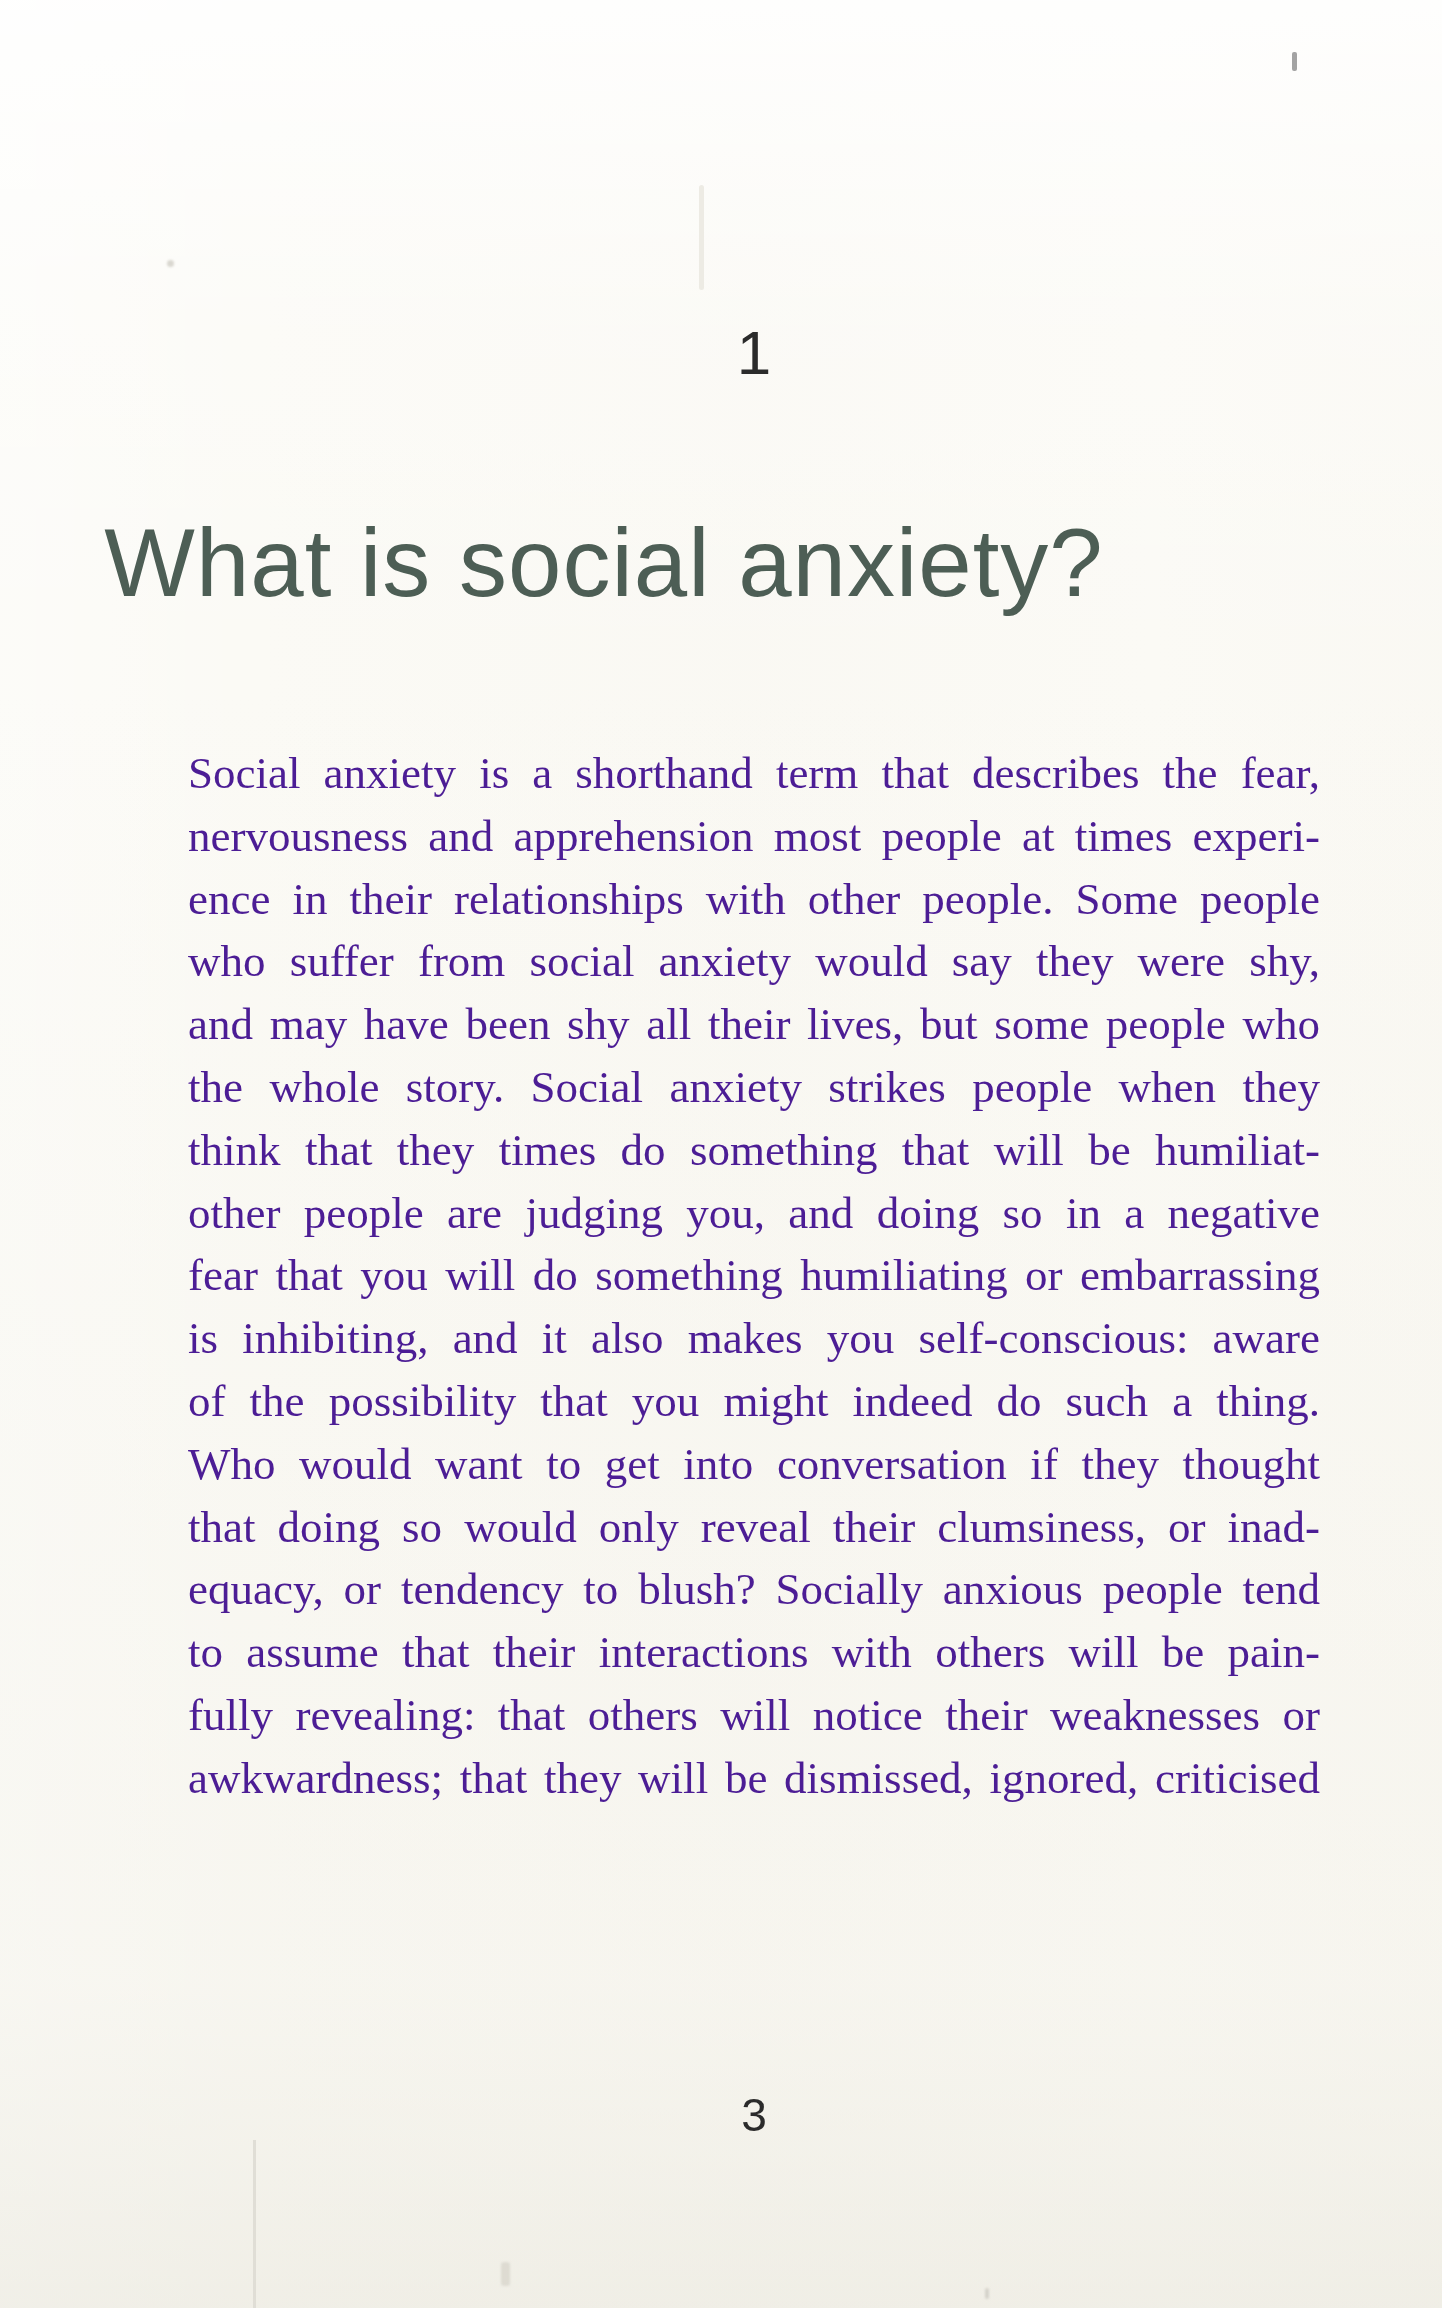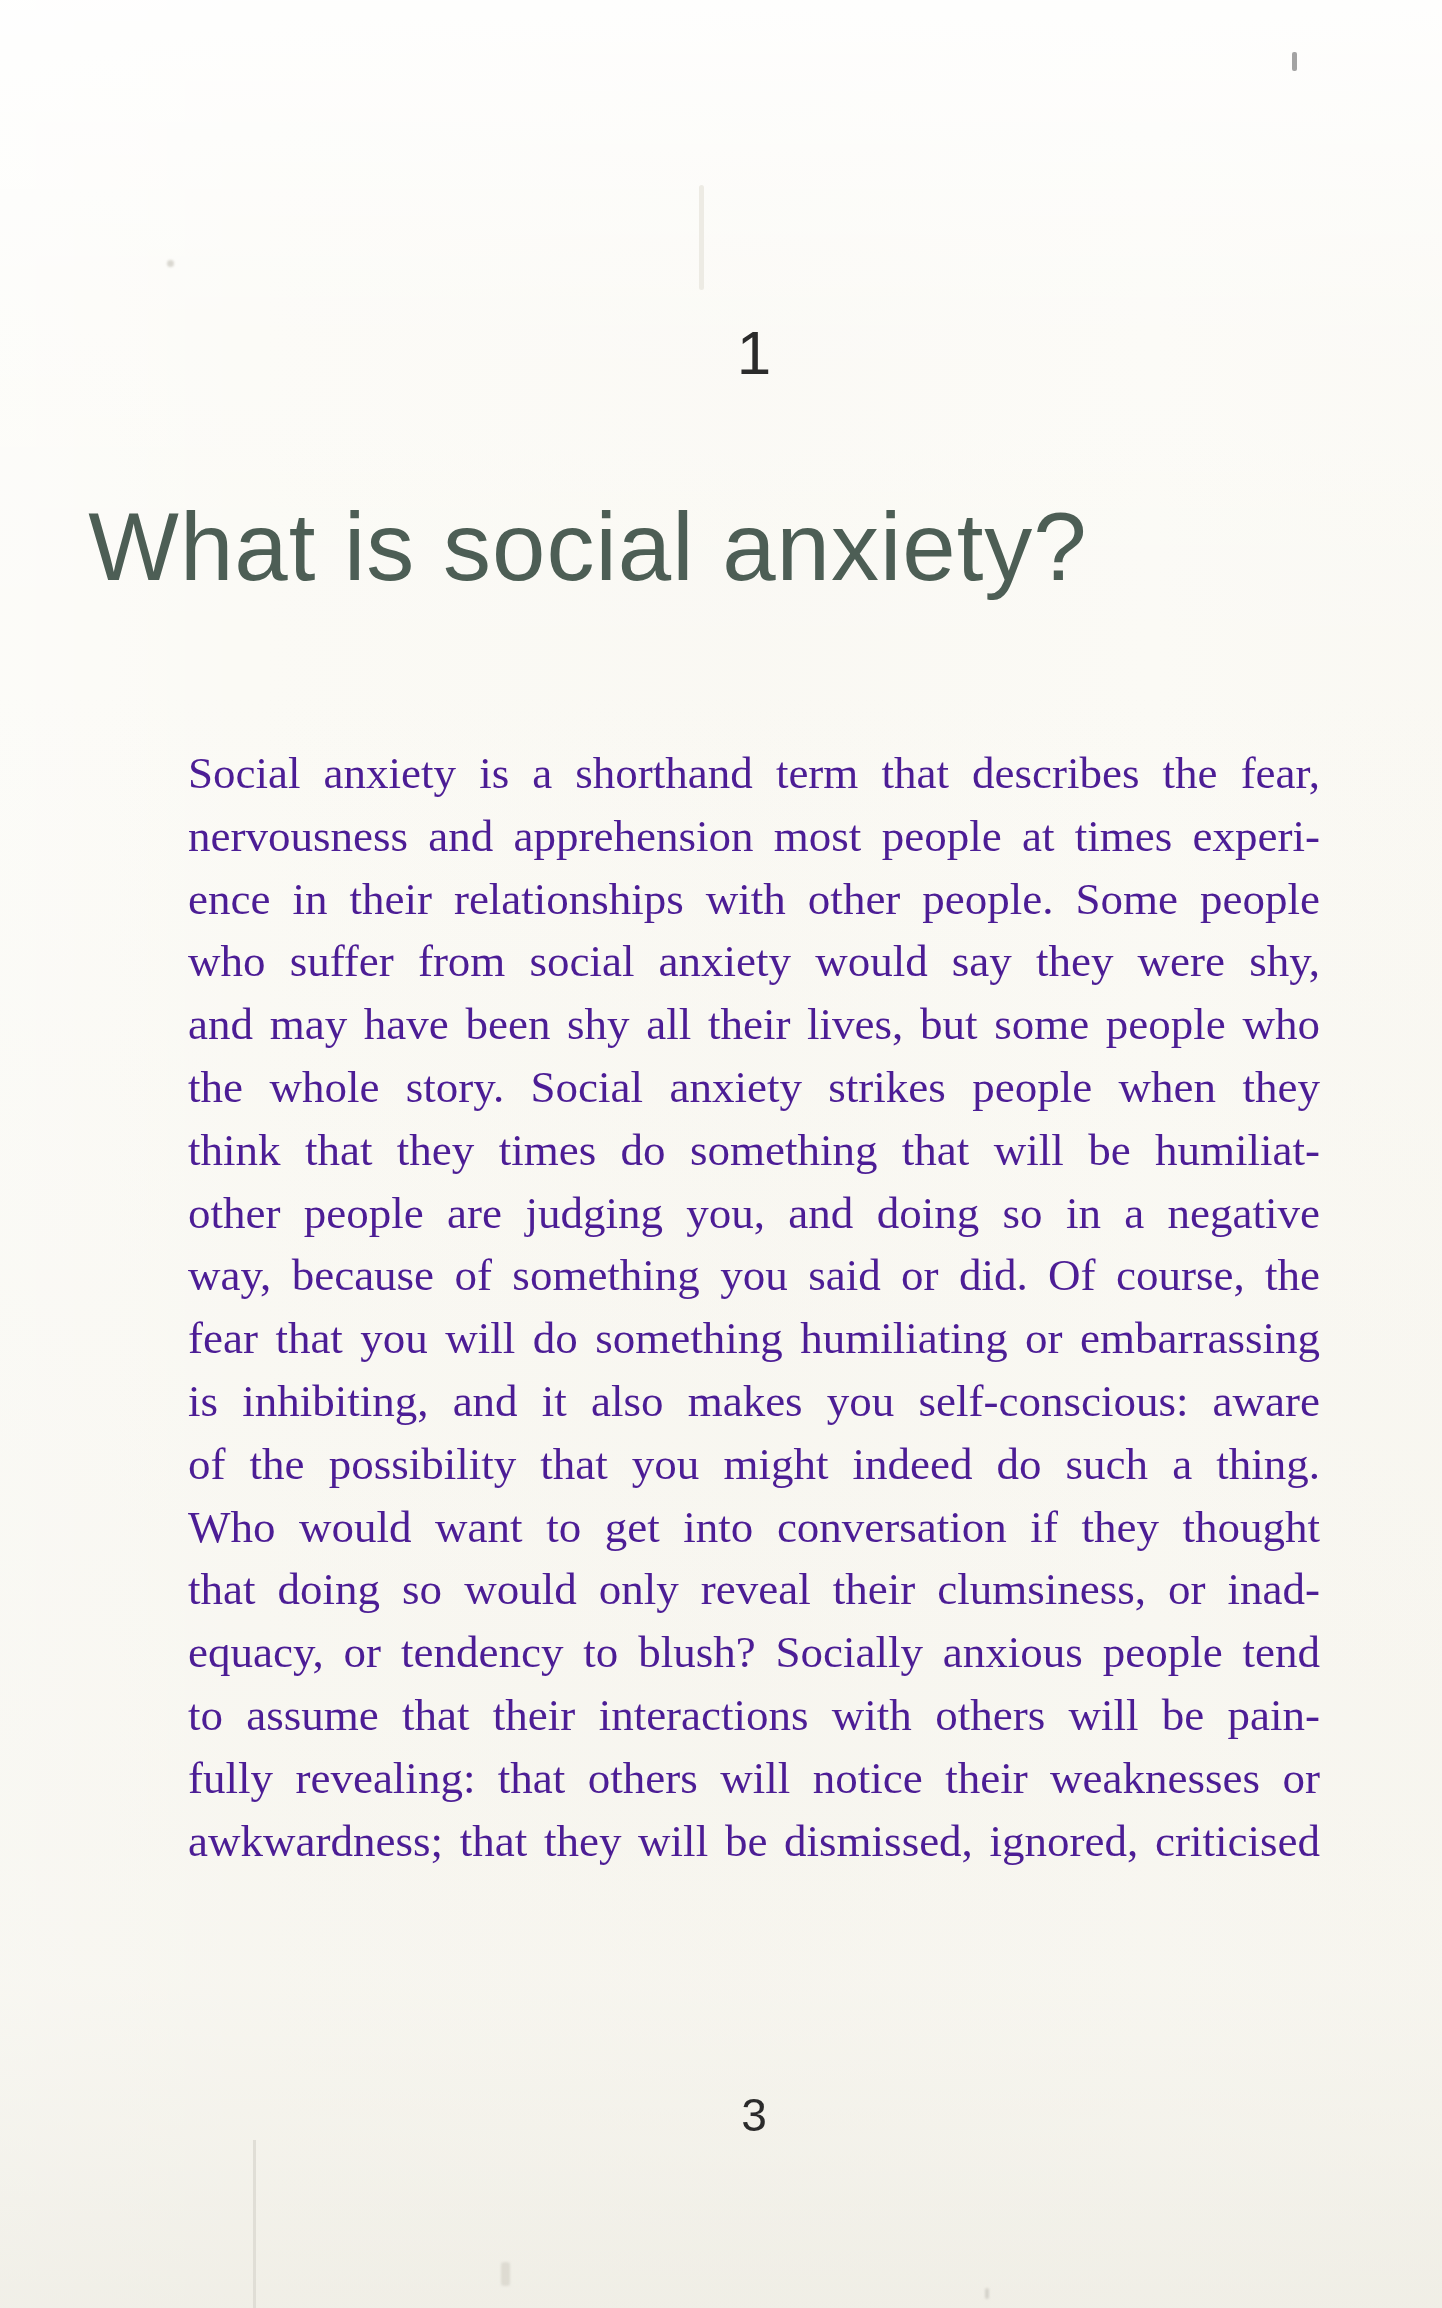--- a/index.html
+++ b/index.html
@@ -44,21 +44,21 @@
     font-size: 62px;
     line-height: 1;
     font-weight: 500;
     color: #2b2b2b;
   }
   .chapter-title {
     position: absolute;
     top: 492px;
     left: 0;
     width: 1176px;
-    margin: 0;
+    margin: 16px;
     text-align: center;
     font-family: "Liberation Sans", sans-serif;
     font-size: 96px;
     line-height: 1.15;
     font-weight: 400;
     letter-spacing: 1px;
     color: #4d5e55;
   }
   .body-text {
     position: absolute;
@@ -142,21 +142,20 @@
 
   <div class="body-text" style="color: #4c1d95;">
       <div class="body-line">Social anxiety is a shorthand term that describes the fear,</div>
       <div class="body-line">nervousness and apprehension most people at times experi-</div>
       <div class="body-line">ence in their relationships with other people. Some people</div>
       <div class="body-line">who suffer from social anxiety would say they were shy,</div>
       <div class="body-line">and may have been shy all their lives, but some people who</div>
       <div class="body-line">the whole story. Social anxiety strikes people when they</div>
       <div class="body-line">think that they times do something that will be humiliat-</div>
       <div class="body-line">other people are judging you, and doing so in a negative</div>
-      <div class="body-line">way, because of something you said or did. Of course, the</div>
       <div class="body-line">fear that you will do something humiliating or embarrassing</div>
       <div class="body-line">is inhibiting, and it also makes you self-conscious: aware</div>
       <div class="body-line">of the possibility that you might indeed do such a thing.</div>
       <div class="body-line">Who would want to get into conversation if they thought</div>
       <div class="body-line">that doing so would only reveal their clumsiness, or inad-</div>
       <div class="body-line">equacy, or tendency to blush? Socially anxious people tend</div>
       <div class="body-line">to assume that their interactions with others will be pain-</div>
       <div class="body-line">fully revealing: that others will notice their weaknesses or</div>
       <div class="body-line">awkwardness; that they will be dismissed, ignored, criticised</div>
     </div>

